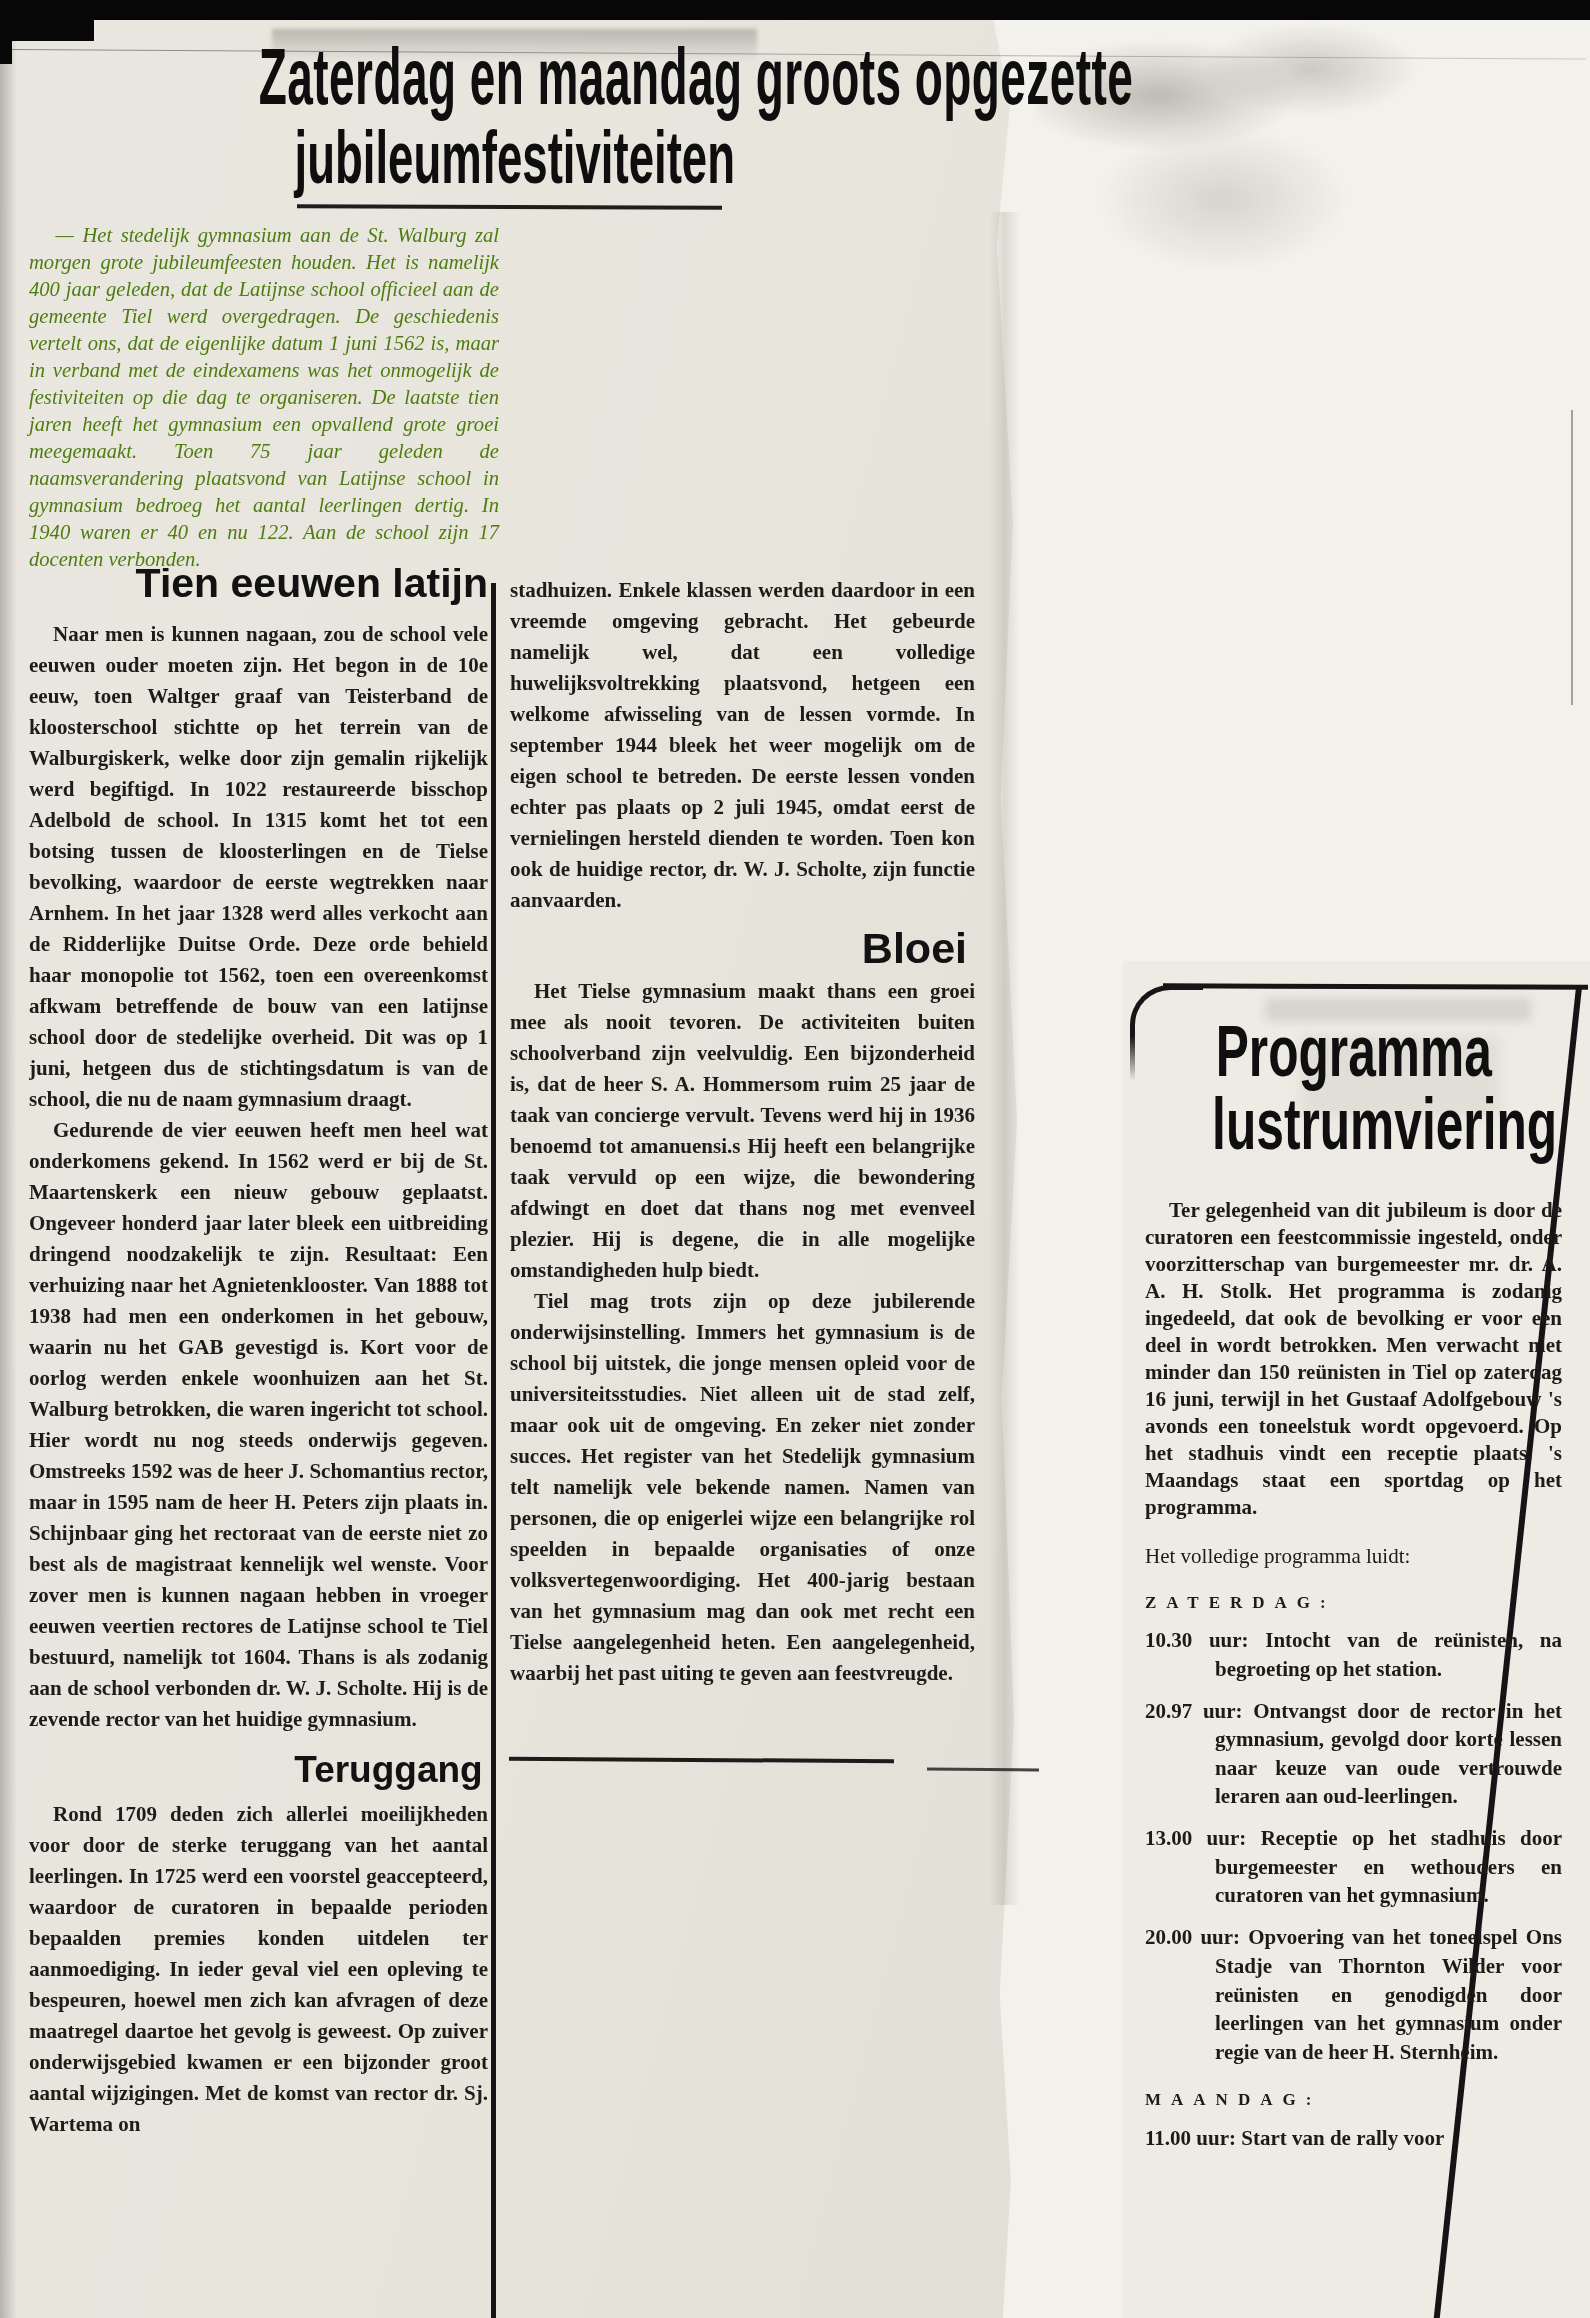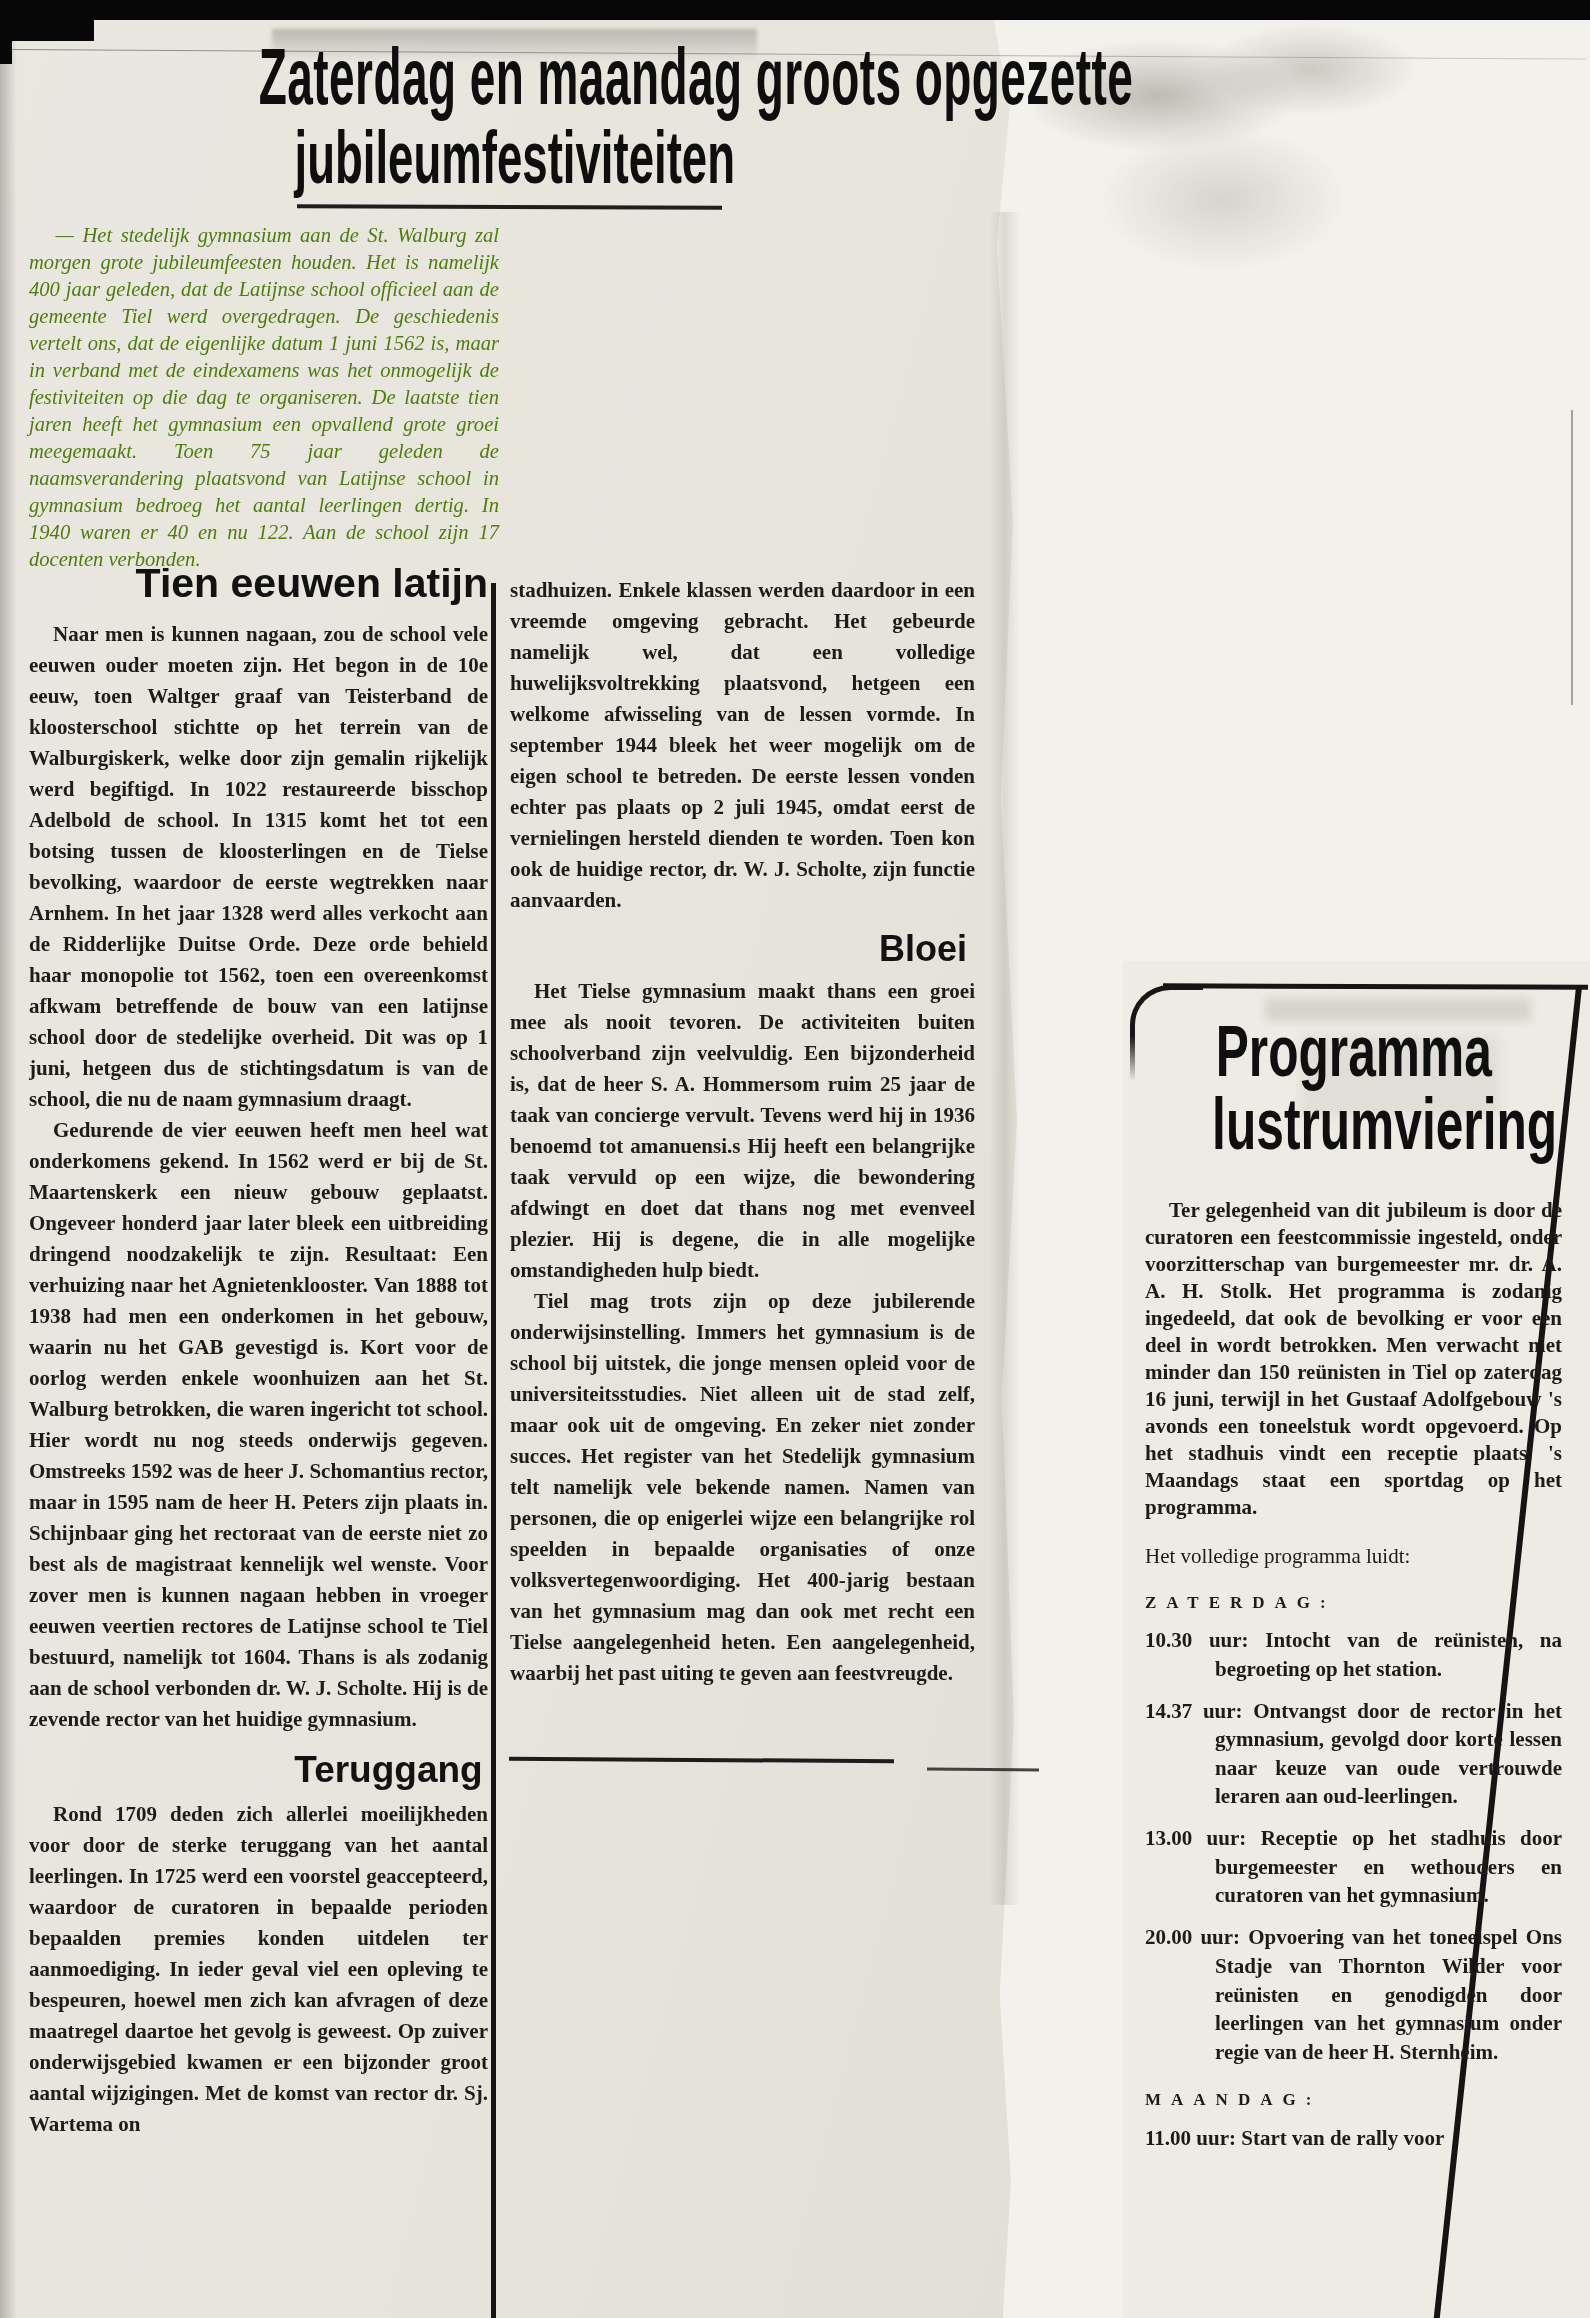--- a/index.html
+++ b/index.html
@@ -53,21 +53,21 @@
 
   
   .colbody { font-weight:700; font-size:21px; line-height:31px; text-align:justify; }
   .colbody p { margin:0; }
   p.ind { text-indent:24px; }
   .col1 { position:absolute; left:29px;  top:568px; width:459px; height:1750px; overflow:hidden; }
   .col2 { position:absolute; left:510px; top:575px; width:465px; }
   .h-sans { font-family:"Liberation Sans", sans-serif; font-weight:700; color:#121212; }
   .h-center { text-align:right; font-size:41px; margin:0 0 20px 0; }
   .h-right  { text-align:right;  font-size:37px; margin:18.6px 5.3px 14.6px 0; }
-  .h-bloei  { text-align:right;  font-size:36px; margin:17.3px 8px 12px 0; }
+  .h-bloei  { text-align:right;  font-size:43px; margin:17.3px 8px 12px 0; }
   .vrule { position:absolute; left:491px; top:583px; width:4.6px; height:1736px; background:#151515; }
   .endrule-a { position:absolute; left:509px;  top:1758px; width:385px; height:4px; background:#1c1c1c; transform:rotate(0.35deg); }
   .endrule-b { position:absolute; left:927px; top:1768px; width:112px; height:3.3px; background:rgba(25,25,25,.8); transform:rotate(0.5deg); }
 
   
   .prog-topborder { position:absolute; left:1163px; top:984px; width:425px; height:5.3px; background:#161616; transform:rotate(0.2deg); }
   .prog-corner { position:absolute; left:1130px; top:985px; width:73px; height:100px; box-sizing:border-box;
     border-left:5.3px solid #161616; border-top:5.3px solid #161616; border-top-left-radius:40px; }
   .corner-fade { position:absolute; left:1129px; top:1036px; width:9.3px; height:53px;
     background:linear-gradient(to bottom, rgba(237,235,228,0), #edebe4 85%); }
@@ -142,21 +142,21 @@
   <div class="prog-content">
     <div class="prog-title">
       <div><span class="t">Programma</span></div>
       <div><span class="t">lustrumviering</span></div>
     </div>
     <p class="prog-intro">Ter gelegenheid van dit jubileum is door de curatoren een feestcommissie ingesteld, onder voorzitterschap van burgemeester mr. dr. A. A. H. Stolk. Het programma is zodanig ingedeeld, dat ook de bevolking er voor een deel in wordt betrokken. Men verwacht niet minder dan 150 reünisten in Tiel op zaterdag 16 juni, terwijl in het Gustaaf Adolfgebouw 's avonds een toneelstuk wordt opgevoerd. Op het stadhuis vindt een receptie plaats. 's Maandags staat een sportdag op het programma.</p>
     <p class="prog-leadin">Het volledige programma luidt:</p>
 
     <div class="day-label">ZATERDAG:</div>
     <div class="sched"><span class="time">10.30 uur:</span> <span>Intocht van de reünisten, na begroeting op het station.</span></div>
-    <div class="sched"><span class="time">14.37 uur:</span> <span>Ontvangst door de rector in het gymnasium, gevolgd door korte lessen naar keuze van oude vertrouwde leraren aan oud-leerlingen.</span></div>
+    <div class="sched"><span class="time">20.97 uur:</span> <span>Ontvangst door de rector in het gymnasium, gevolgd door korte lessen naar keuze van oude vertrouwde leraren aan oud-leerlingen.</span></div>
     <div class="sched"><span class="time">13.00 uur:</span> <span>Receptie op het stadhuis door burgemeester en wethouders en curatoren van het gymnasium.</span></div>
     <div class="sched"><span class="time">20.00 uur:</span> <span>Opvoering van het toneelspel Ons Stadje van Thornton Wilder voor reünisten en genodigden door leerlingen van het gymnasium onder regie van de heer H. Sternheim.</span></div>
 
     <div class="day-label">MAANDAG:</div>
     <div class="sched"><span class="time">11.00 uur:</span> <span>Start van de rally voor</span></div>
   </div>
 
 </div>
 
 

